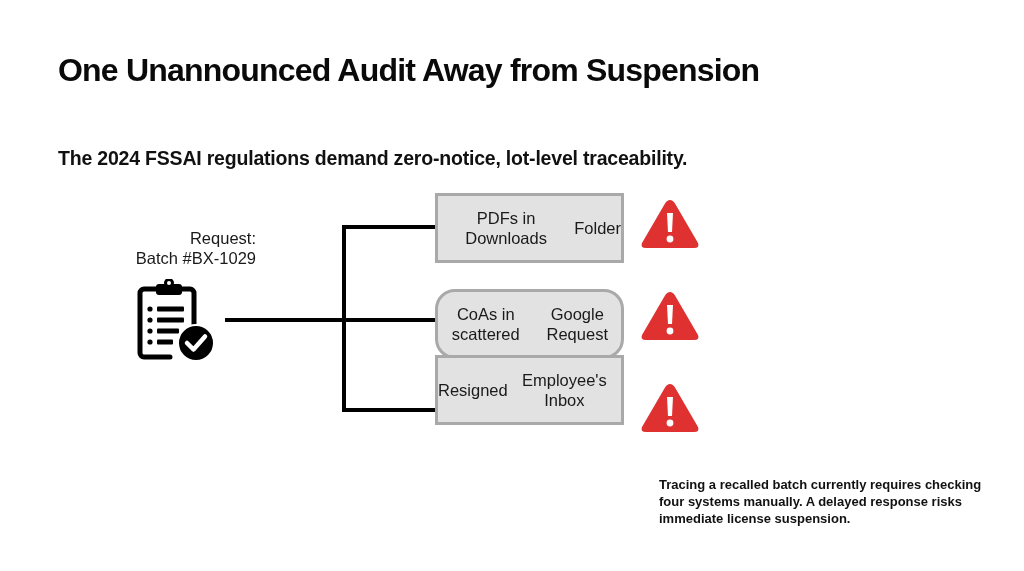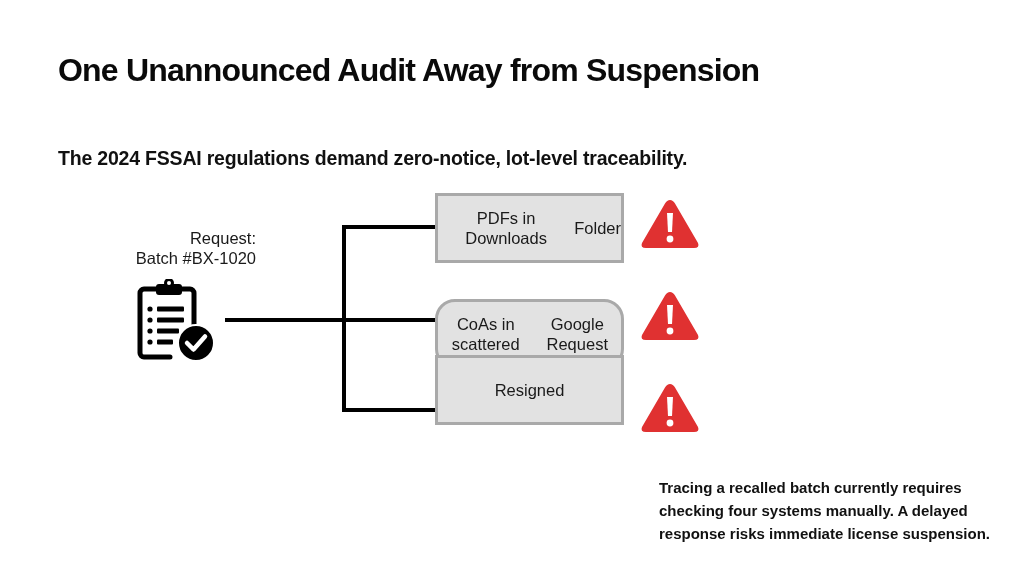--- a/index.html
+++ b/index.html
@@ -89,35 +89,35 @@
     left: 639px;
     width: 62px;
     height: 54px;
   }
   .note {
     position: absolute;
     left: 659px;
     top: 476px;
     width: 340px;
     font-weight: 700;
-    font-size: 15px;
-    line-height: 23px;
+    font-size: 13px;
+    line-height: 17px;
     color: #111111;
     margin: 0;
   }
 </style>
 </head>
 <body>
 
 <h1 class="title">One Unannounced Audit Away from Suspension</h1>
 <p class="subtitle">The 2024 FSSAI regulations demand zero-notice, lot-level traceability.</p>
 
 <div class="request-label">
   <span>Request:</span>
-  <span>Batch #BX-1020</span>
+  <span>Batch #BX-1029</span>
 </div>
 
 <svg class="clipboard-icon" viewBox="0 0 82 84" xmlns="http://www.w3.org/2000/svg">
 
   <path d="M14 10 H56 a4 4 0 0 1 4 4 V46 M36 78 H10 a4 4 0 0 1 -4 -4 V14 a4 4 0 0 1 4 -4 H14" fill="none" stroke="#000" stroke-width="5" stroke-linejoin="round" stroke-linecap="round"></path>
 
   <rect x="22" y="5" width="26" height="11" rx="3" fill="#000"></rect>
   <circle cx="35" cy="4" r="5" fill="#000"></circle>
   <circle cx="35" cy="4" r="2" fill="#fff"></circle>
 
@@ -142,32 +142,33 @@
 <div class="source-box" style="top:193px;">
   <span>PDFs in Downloads</span>
   <span>Folder</span>
 </div>
 <svg class="warning-icon" style="top:197px;" viewBox="0 0 62 54" xmlns="http://www.w3.org/2000/svg">
   <path d="M31 3 Q34 3 36 6.5 L59 46 Q61 51 55 51 H7 Q1 51 3 46 L26 6.5 Q28 3 31 3 Z" fill="#e03131"></path>
   <path d="M28 16 H34 L33 35 H29 Z" fill="#fff"></path>
   <circle cx="31" cy="42" r="3.4" fill="#fff"></circle>
 </svg>
 
-<div class="source-box" style="top:299px;border-radius:20px;">
+<div class="source-box" style="top:289px;border-radius:20px;">
   <span>CoAs in scattered</span>
   <span>Google Request</span>
 </div>
 <svg class="warning-icon" style="top:289px;" viewBox="0 0 62 54" xmlns="http://www.w3.org/2000/svg">
   <path d="M31 3 Q34 3 36 6.5 L59 46 Q61 51 55 51 H7 Q1 51 3 46 L26 6.5 Q28 3 31 3 Z" fill="#e03131"></path>
   <path d="M28 16 H34 L33 35 H29 Z" fill="#fff"></path>
   <circle cx="31" cy="42" r="3.4" fill="#fff"></circle>
 </svg>
 
 <div class="source-box" style="top:355px;">
   <span>Resigned</span>
+  <span>Employee's Inbox</span>
 </div>
 <svg class="warning-icon" style="top:381px;" viewBox="0 0 62 54" xmlns="http://www.w3.org/2000/svg">
   <path d="M31 3 Q34 3 36 6.5 L59 46 Q61 51 55 51 H7 Q1 51 3 46 L26 6.5 Q28 3 31 3 Z" fill="#e03131"></path>
   <path d="M28 16 H34 L33 35 H29 Z" fill="#fff"></path>
   <circle cx="31" cy="42" r="3.4" fill="#fff"></circle>
 </svg>
 
 <p class="note">Tracing a recalled batch currently requires checking four systems manually. A delayed response risks immediate license suspension.</p>
 
 </body></html>

